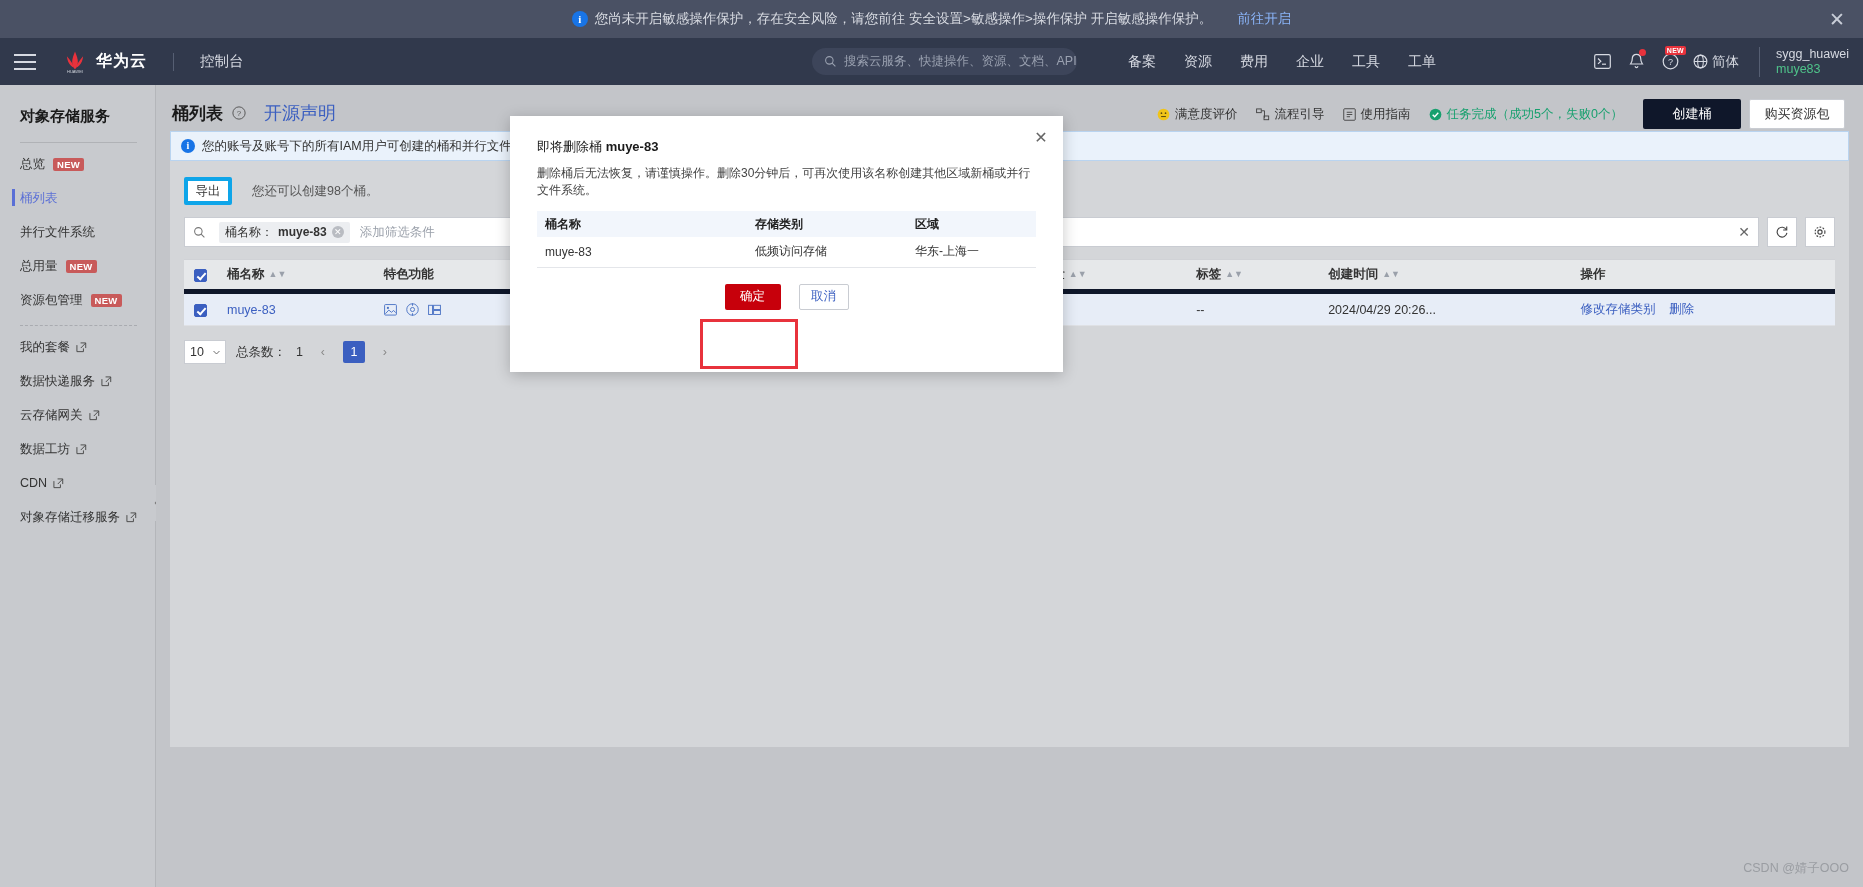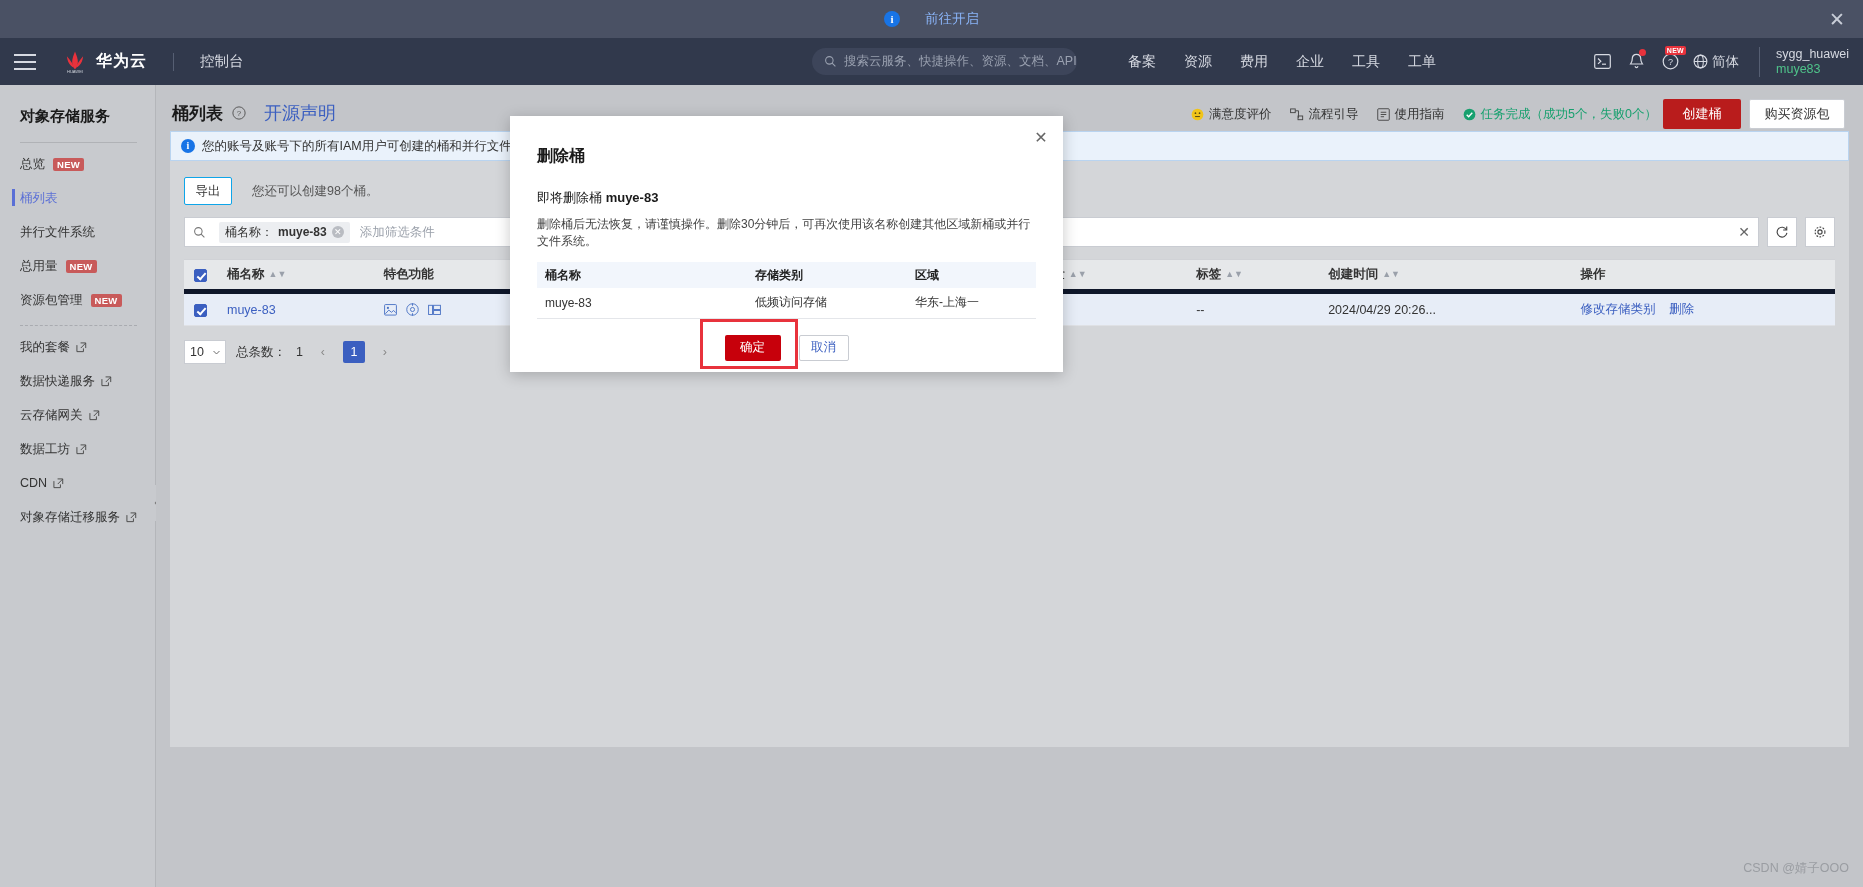--- a/index.html
+++ b/index.html
@@ -130,43 +130,43 @@
 
   .head-tools {
     position: absolute; right: 18px; top: 14px; display: flex; align-items: center; gap: 0;
   }
   .htool {
     display: flex; align-items: center; gap: 5px; font-size: 12.5px;
     color: #333; cursor: pointer; margin-left: 18px; white-space: nowrap;
   }
   .htool.green { color: #17a06e; }
   .btn-primary {
-    margin-left: 6px; background: #b91c1c; color: #fff; font-size: 13px;
-    width: 78px; height: 30px; border: none; border-radius: 2px; cursor: pointer;
+    margin-left: 20px; background: #0f172a; color: #fff; font-size: 13px;
+    width: 98px; height: 30px; border: none; border-radius: 2px; cursor: pointer;
   }
   .btn-ghost {
     margin-left: 8px; background: #fff; color: #333; font-size: 13px;
     width: 96px; height: 30px; border: 1px solid #c9ccd2; border-radius: 2px; cursor: pointer;
   }
 
   
   .card {
     position: absolute; left: 14px; top: 46px; right: 14px; bottom: 140px;
     background: #d4d6d9;
   }
   .alert-bar {
     margin: 0; height: 30px; background: #eaf2fb; border: 1px solid #b9d4f0;
     display: flex; align-items: center; padding: 0 10px; font-size: 12.5px; color: #333;
   }
   .alert-bar .info-circle { width: 14px; height: 14px; line-height: 14px; font-size: 10px; margin-right: 7px; }
   .alert-strong { color: #c7000b; text-decoration: underline; }
 
   .toolbar-row { display: flex; align-items: center; padding: 16px 14px 0 14px; }
   .btn-export {
-    width: 48px; height: 28px; background: #fff; border: 1px solid #0ea5e9;
+    width: 48px; height: 28px; background: #fff; border: 4px solid #0ea5e9;
     border-radius: 2px; font-size: 12.5px; color: #333; cursor: pointer;
   }
   .tb-note { margin-left: 20px; font-size: 12.5px; color: #555; }
 
   .filter-row { display: flex; align-items: center; padding: 12px 14px 0 14px; gap: 8px; }
   .filter-box {
     flex: 1; height: 30px; background: #fff; border: 1px solid #c9ccd2;
     display: flex; align-items: center; padding: 0 8px; position: relative; cursor: text;
   }
   .chip {
@@ -258,20 +258,21 @@
   .watermark {
     position: absolute; right: 14px; bottom: 10px; color: #9a9da2; font-size: 12.5px;
   }
 </style>
 </head>
 <body>
 
 <div class="notice-bar">
   <div class="notice-inner">
     <span class="info-circle">i</span>
+    <span class="notice-text">您尚未开启敏感操作保护，存在安全风险，请您前往 安全设置&gt;敏感操作&gt;操作保护 开启敏感操作保护。</span>
     <span class="notice-link">前往开启</span>
   </div>
   <span class="notice-close">✕</span>
 </div>
 
 <div class="header">
   <div class="burger">
       <i></i>
       <i></i>
       <i></i>
@@ -580,21 +581,20 @@
       <span class="pg-num">1</span>
       <span class="pg-arrow">›</span>
     </div>
   </div>
 
   <div class="watermark">CSDN @婧子OOO</div>
 </div>
 
 <div class="modal">
   <span class="modal-x">✕</span>
-  <div class="modal-title">删除桶</div>
   <div class="modal-sub">
     <span style="font-weight:normal">即将删除桶 </span><span>muye-83</span>
   </div>
   <div class="modal-desc">删除桶后无法恢复，请谨慎操作。删除30分钟后，可再次使用该名称创建其他区域新桶或并行文件系统。</div>
 
   <table class="mgrid">
     <thead>
       <tr>
         <th style="width:210px">桶名称</th>
         <th style="width:160px">存储类别</th>

